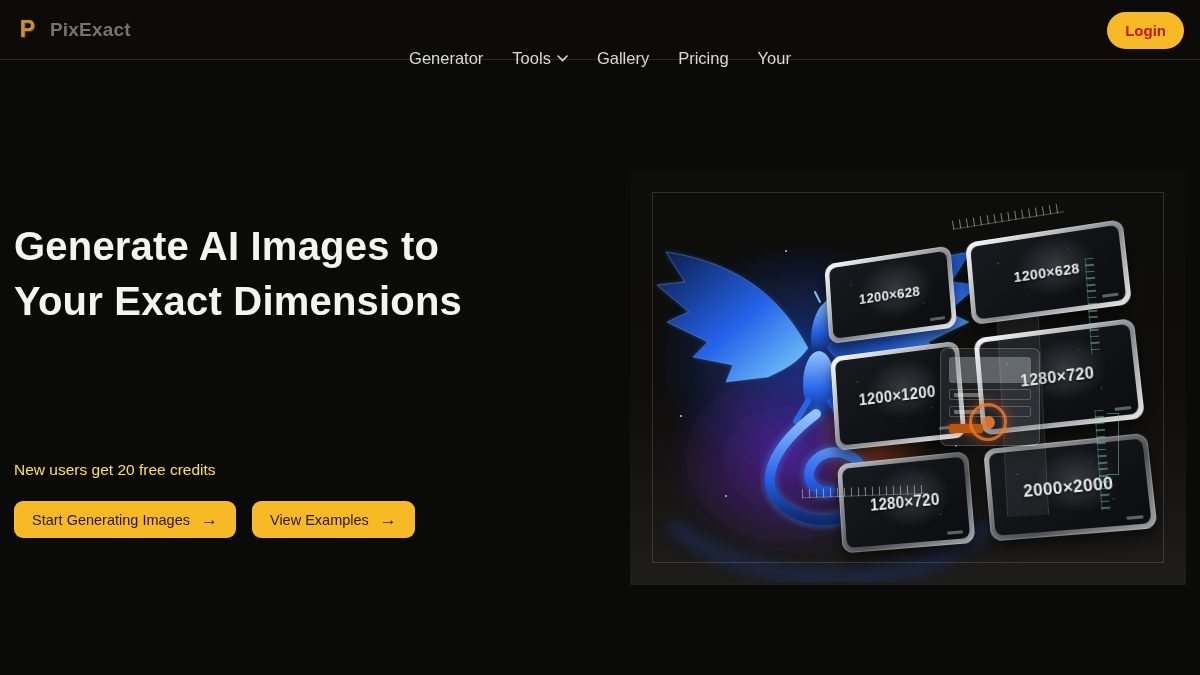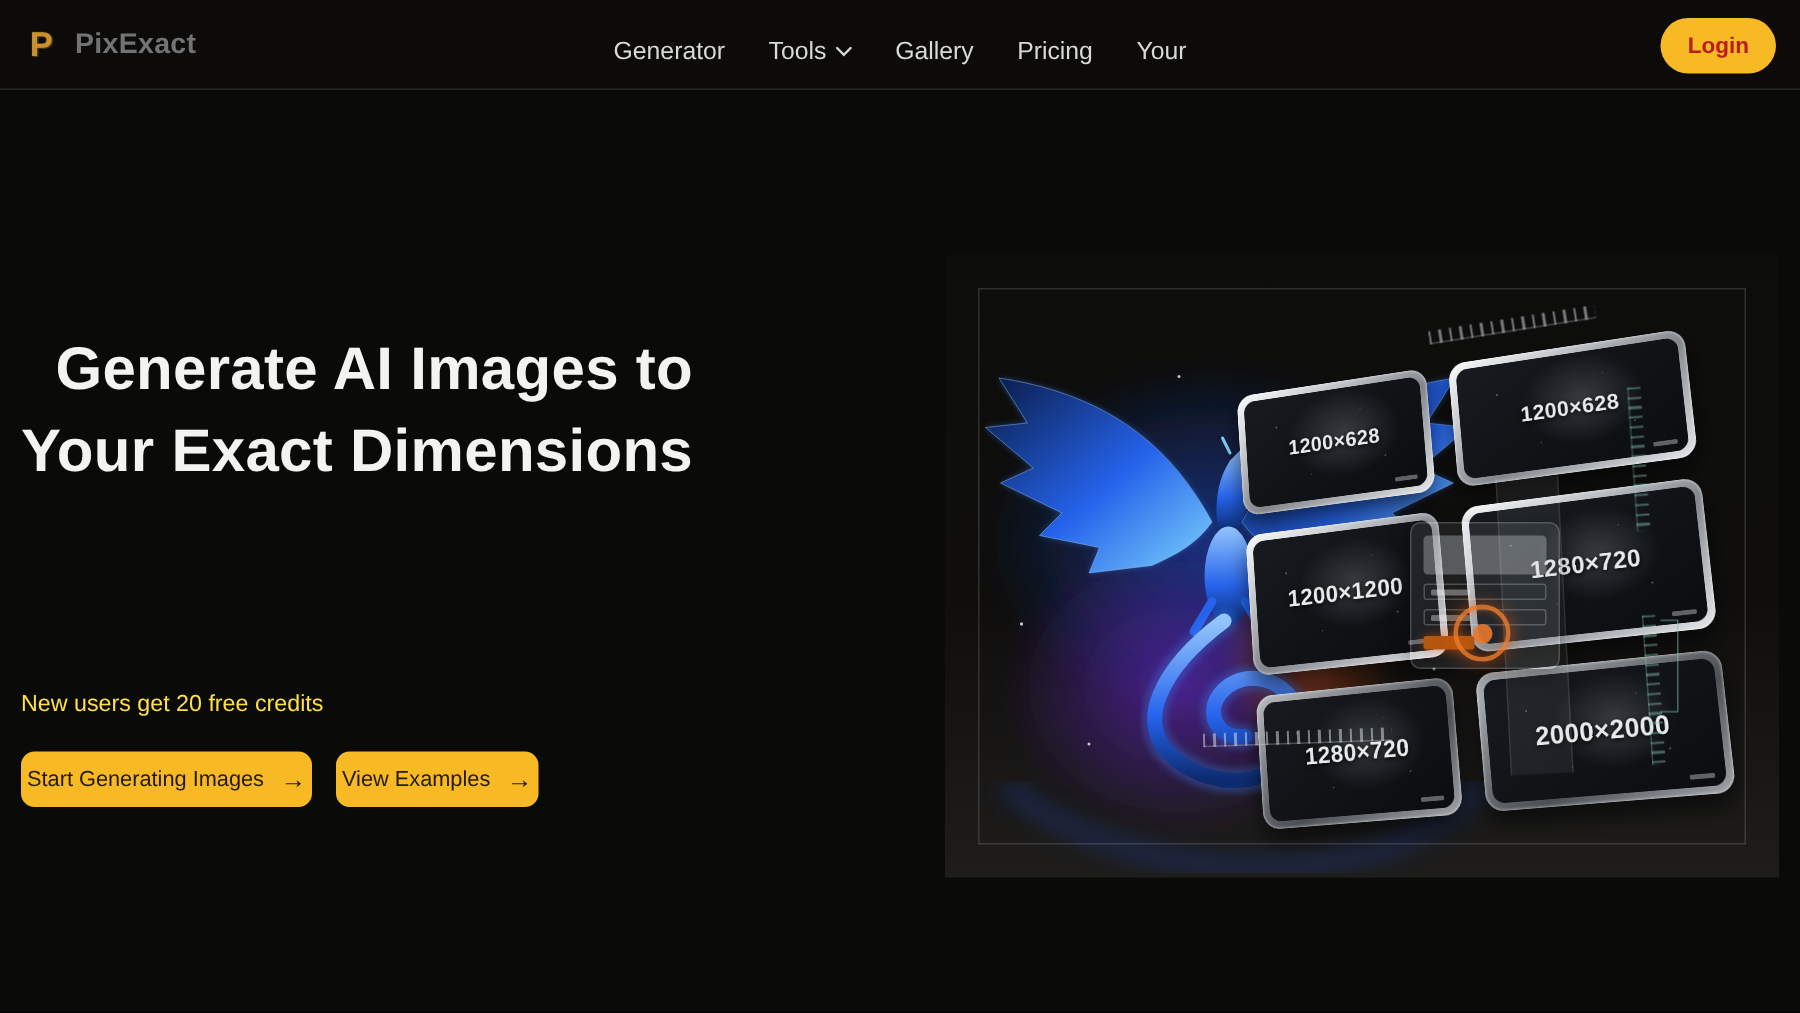--- a/index.html
+++ b/index.html
@@ -10,35 +10,35 @@
   
   .header { position:absolute; top:0; left:0; width:100%; height:60px;
             background:#0c0b0a; border-bottom:1px solid #2a2927;
             display:flex; align-items:center; }
   .brand { display:flex; align-items:center; gap:9px; margin-left:14px; cursor:pointer; }
   .logo-p { width:27px; height:27px; display:flex; align-items:center; justify-content:center;
             font-size:23px; font-weight:800; color:#c9922e;
             text-shadow:0 0 1px #7a5313, 1px 1px 0 #4a3209; letter-spacing:0; }
   .brand-name { font-size:19px; font-weight:700; color:#737373; letter-spacing:.2px; }
   .nav { position:absolute; left:50%; top:0; height:68px; transform:translateX(-50%);
-         display:flex; align-items:center; gap:29px; }
+         display:flex; align-items:flex-end; gap:29px; }
   .nav a { color:#d9d9d8; font-size:16.5px; text-decoration:none; display:flex; align-items:center; gap:6px; cursor:pointer; }
   .chev { width:11px; height:7px; display:inline-block; }
   .login-btn { position:absolute; right:16px; top:11.5px; height:37px; padding:0 18px;
                background:#f7ba25; border:none; border-radius:19px;
                color:#b91c1c; font-size:15px; font-weight:700; cursor:pointer; }
 
   
   .headline { position:absolute; left:14px; top:219px; color:#f3f3f2;
-              font-size:40px; font-weight:700; line-height:55px; letter-spacing:.2px;text-align:right; }
+              font-size:40px; font-weight:700; line-height:55px; letter-spacing:.2px; }
   .hero-desc { position:absolute; left:14px; top:354px; width:548px;
                color:#c9c7c4; font-size:17.5px; line-height:30.5px; }
   .credits { position:absolute; left:14px; top:461px; color:#fde047; font-size:15.5px; }
   .cta-row { position:absolute; left:14px; top:501px; display:flex; gap:16px; }
-  .cta { height:37px; display:inline-flex; align-items:center; gap:11px; padding:0 4px;
+  .cta { height:37px; display:inline-flex; align-items:center; gap:11px; padding:0 18px;
          background:#f7ba25; border:none; border-radius:9px;
          color:#231a07; font-size:14.5px; font-weight:500; cursor:pointer; }
   .cta .arrow { font-size:17px; font-weight:700; line-height:1; }
 
   
   .hero-art { position:absolute; left:630px; top:170px; width:556px; height:415px;
               background:linear-gradient(180deg,#0d0d0c 0%,#0f0e0d 55%,#181716 82%,#1e1d1c 100%);
               overflow:hidden; }
   .art-frame { position:absolute; left:22px; top:22px; right:22px; bottom:22px;
                border:1px solid rgba(255,255,255,.14); pointer-events:none; z-index:8; }

